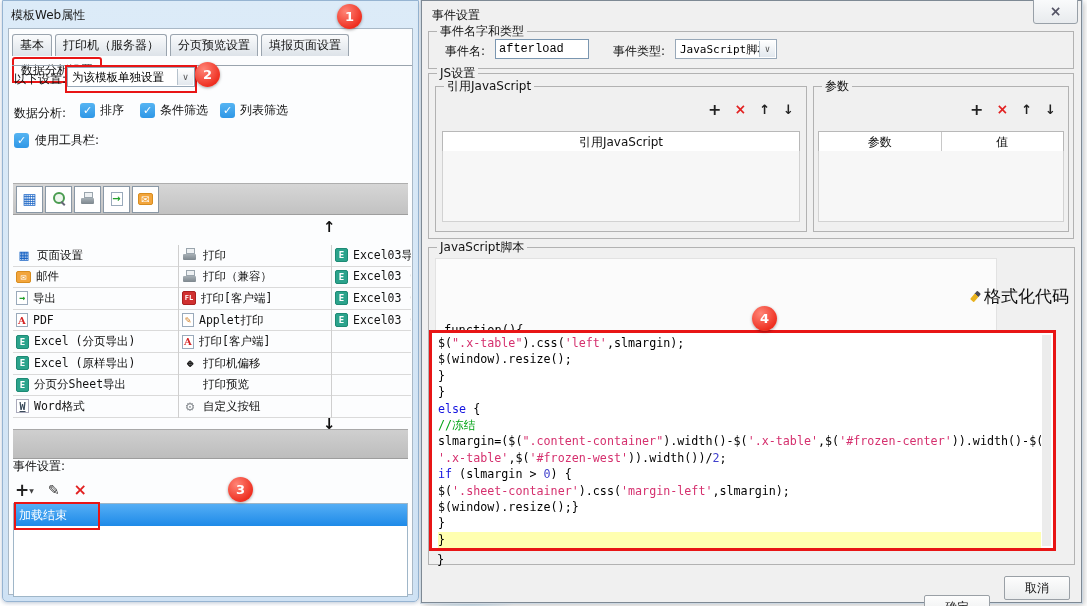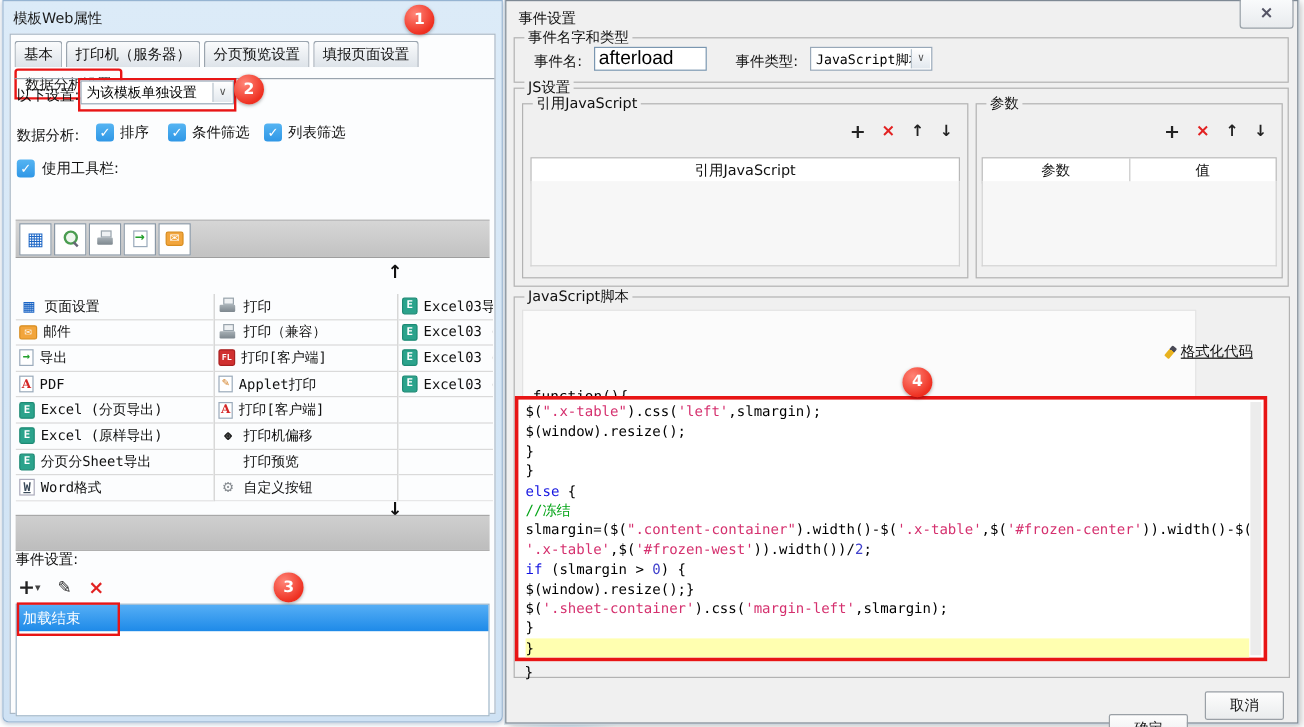--- a/index.html
+++ b/index.html
@@ -110,22 +110,22 @@
      padding-left:5px;text-align:center;}
 
   
   .dlg-right{position:absolute;left:421px;top:0;width:659px;height:601px;background:#f0f0f0;
     border:1px solid #7e8994;box-shadow:0 0 0 1px #cdd8e2,2px 2px 6px rgba(0,0,0,.25);}
   .rd-title{position:absolute;left:10px;top:6px;font-size:12px;color:#111;}
   .closebtn{position:absolute;left:611px;top:-3px;width:43px;height:24px;background:linear-gradient(#fafbfc,#e8ebee);
     border:1px solid #98a0a8;border-radius:0 0 3px 3px;display:flex;align-items:center;justify-content:center;
     font-size:14px;font-weight:bold;color:#556;}
   .fld-label{font-size:12px;color:#111;position:absolute;white-space:nowrap;}
-  .tinput{position:absolute;height:20px;background:#fff;border:1px solid #7a96b0;font-size:16px;
-    padding:0 3px;box-sizing:border-box;font-family:Liberation Sans, sans-serif;}
+  .tinput{position:absolute;height:20px;background:#fff;border:1px solid #7a96b0;font-size:12px;
+    padding:0 3px;box-sizing:border-box;font-family:Liberation Mono, monospace;}
   .mini-toolbar{position:absolute;top:14px;right:12px;display:flex;gap:13px;align-items:center;height:16px;}
   .mini-toolbar .plus{font-size:16px;font-weight:bold;color:#222;}
   .mini-toolbar .del{font-size:14px;font-weight:bold;color:#e22222;}
   .mini-toolbar .up,.mini-toolbar .down{font-size:13px;font-weight:bold;color:#222;}
   .thead{position:absolute;background:#fff;border:1px solid #b8b8b8;height:20px;display:flex;
      font-size:12px;color:#111;}
   .thead .cell{flex:1;display:flex;align-items:center;justify-content:center;}
   .thead .cell+.cell{border-left:1px solid #c8c8c8;}
   .tbody{position:absolute;background:#f7f7f7;border:1px solid #d2d2d2;border-top:none;}
   .editor-top{position:absolute;left:6px;top:10px;width:560px;height:74px;background:#fbfbfb;
@@ -387,36 +387,36 @@
 
     <div class="grp" style="left:6px;top:246px;width:645px;height:316px;">
       <span class="lg">JavaScript脚本</span>
 
       <div class="editor-top">
         <div class="mono" style="position:absolute;left:8px;top:36px;font-size:12px;color:#000;margin-top:28px;">function(){</div>
       </div>
 
       <div class="abs" style="left:544px;top:37px;display:flex;align-items:center;">
         <span class="brush"></span>
-        <span style="font-size:12px;color:#111;text-decoration:underline;">格式化代码</span>
+        <span style="font-size:17px;color:#111;">格式化代码</span>
       </div>
 
       <div class="codebox">
         <div class="code">
             <div class="cl"><span class="tk-p">$(</span><span class="tk-s">".x-table"</span><span class="tk-p">).css(</span><span class="tk-s">'left'</span><span class="tk-p">,slmargin);</span></div>
             <div class="cl"><span class="tk-p">$(window).resize();</span></div>
             <div class="cl"><span class="tk-p">}</span></div>
             <div class="cl"><span class="tk-p">}</span></div>
             <div class="cl"><span class="tk-k">else</span><span class="tk-p"> {</span></div>
             <div class="cl"><span class="tk-c">//冻结</span></div>
             <div class="cl"><span class="tk-p">slmargin=($(</span><span class="tk-s">".content-container"</span><span class="tk-p">).width()-$(</span><span class="tk-s">'.x-table'</span><span class="tk-p">,$(</span><span class="tk-s">'#frozen-center'</span><span class="tk-p">)).width()-$(</span></div>
             <div class="cl"><span class="tk-s">'.x-table'</span><span class="tk-p">,$(</span><span class="tk-s">'#frozen-west'</span><span class="tk-p">)).width())/</span><span class="tk-n">2</span><span class="tk-p">;</span></div>
             <div class="cl"><span class="tk-k">if</span><span class="tk-p"> (slmargin &gt; </span><span class="tk-n">0</span><span class="tk-p">) {</span></div>
+            <div class="cl"><span class="tk-p">$(</span><span class="tk-s">'.sheet-container'</span><span class="tk-p">).css(</span><span class="tk-s">'margin-left'</span><span class="tk-p">,slmargin);</span></div>
             <div class="cl"><span class="tk-p">$(window).resize();}</span></div>
-            <div class="cl"><span class="tk-p">$(</span><span class="tk-s">'.sheet-container'</span><span class="tk-p">).css(</span><span class="tk-s">'margin-left'</span><span class="tk-p">,slmargin);</span></div>
             <div class="cl"><span class="tk-p">}</span></div>
             <div class="cl hl"><span class="tk-p">}</span></div>
           </div>
         <div class="codescroll"></div>
       </div>
 
       <div class="mono" style="position:absolute;left:8px;top:305px;font-size:12px;color:#000;">}</div>
     </div>
 
     <div class="btn" style="left:502px;top:594px;">确定</div>

